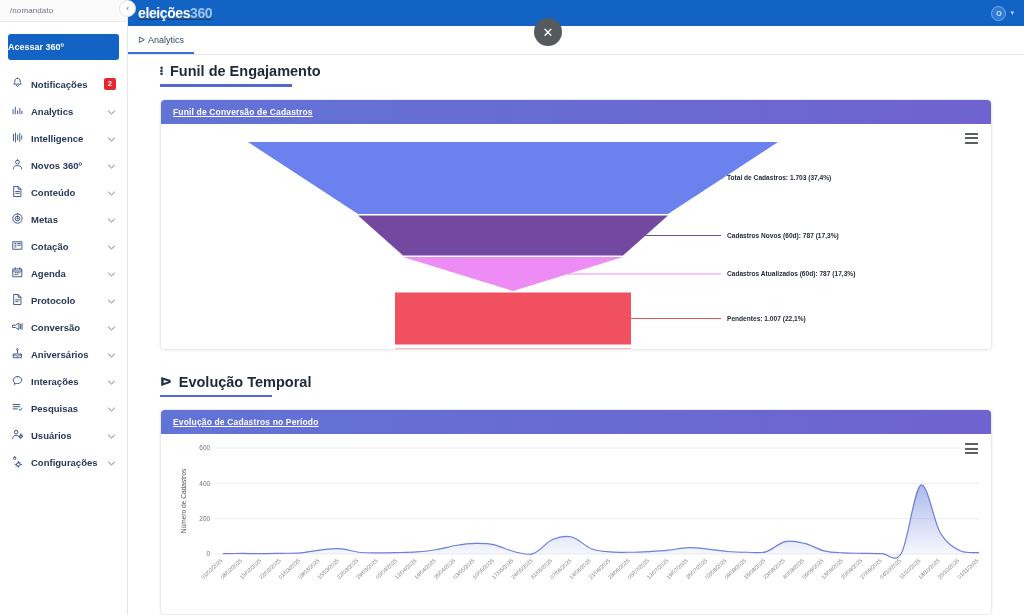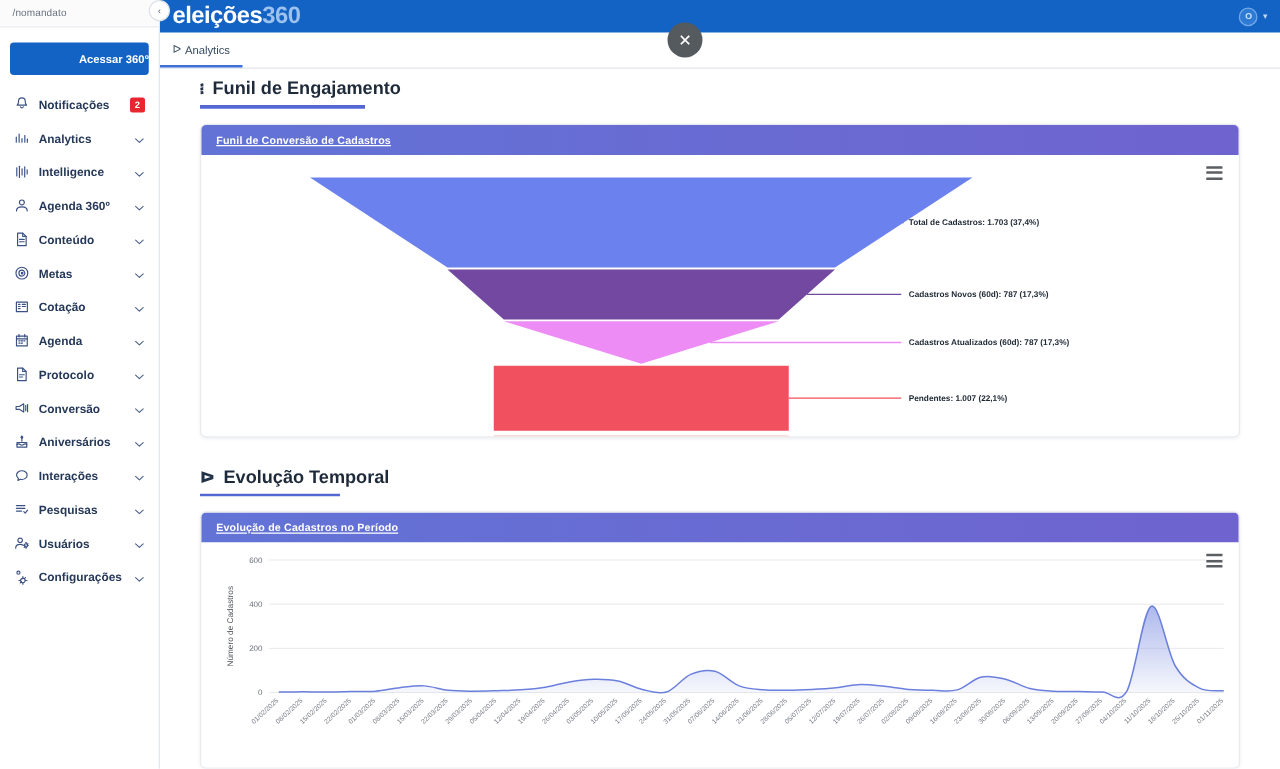--- a/index.html
+++ b/index.html
@@ -31,21 +31,21 @@
   #sidebar-slug {
     font-size: 8px; color: #6b7280; letter-spacing: .1px;
   }
   #sidebar-body { padding: 12px 8px 0 8px; }
   .btn-acessar {
     display: block; width: 100%;
     background: #1263c4; color: #fff;
     border: none; border-radius: 3px;
     font-size: 9px; font-weight: 700;
     padding: 8px 0; margin-bottom: 10px;
-    text-align: right; cursor: pointer;
+    text-align: left; cursor: pointer;
     font-family: inherit;
   }
   .nav-item {
     display: flex; align-items: flex-end;
     gap: 7px;
     padding: 7px 3px;
     font-size: 9.5px; font-weight: 700;
     color: #253858;
     cursor: pointer;
     white-space: nowrap;
@@ -82,21 +82,21 @@
 
   
   #topbar {
     position: absolute; left: 128px; top: 0;
     width: 896px; height: 26px;
     background: #1263c4;
     display: flex; align-items: center;
     padding: 0 10px;
     z-index: 20;
   }
-  #brand { font-size: 19px; font-weight: 700; letter-spacing: -.4px; }
+  #brand { font-size: 14px; font-weight: 700; letter-spacing: -.4px; text-decoration: underline; }
   #brand .b1 { color: #ffffff; }
   #brand .b2 { color: #9dc2ee; }
   #topbar-right {
     margin-left: auto;
     display: flex; align-items: center; gap: 4px;
   }
   #avatar {
     width: 15px; height: 15px; border-radius: 50%;
     background: #2f7ad4; border: 1px solid #74aae8;
     display: flex; align-items: center; justify-content: center;
@@ -263,21 +263,21 @@
               </svg>
             </span>
           </div>
           <div class="nav-item">
             <span class="nav-ico">
               <svg viewBox="0 0 16 16" fill="none">
                 <path d="M8 2.5a2.4 2.4 0 1 1 0 4.8 2.4 2.4 0 0 1 0-4.8Z" stroke="currentColor" stroke-width="1.15" stroke-linecap="round" stroke-linejoin="round"></path>
                 <path d="M2.7 13.3c0-2.6 2.4-4 5.3-4s5.3 1.4 5.3 4" stroke="currentColor" stroke-width="1.15" stroke-linecap="round" stroke-linejoin="round"></path>
               </svg>
             </span>
-            <span class="nav-label">Agenda 360º</span>
+            <span class="nav-label">Novos 360º</span>
             <span class="nav-caret">
               <svg viewBox="0 0 16 16" fill="none">
                 <path d="M2.6 5.4 8 10.6l5.4-5.2" stroke="currentColor" stroke-width="1.5" stroke-linecap="round" stroke-linejoin="round"></path>
               </svg>
             </span>
           </div>
           <div class="nav-item">
             <span class="nav-ico">
               <svg viewBox="0 0 16 16" fill="none">
                 <path d="M3.8 1.8h5l3.4 3.4v9H3.8Z" stroke="currentColor" stroke-width="1.15" stroke-linecap="round" stroke-linejoin="round"></path>

